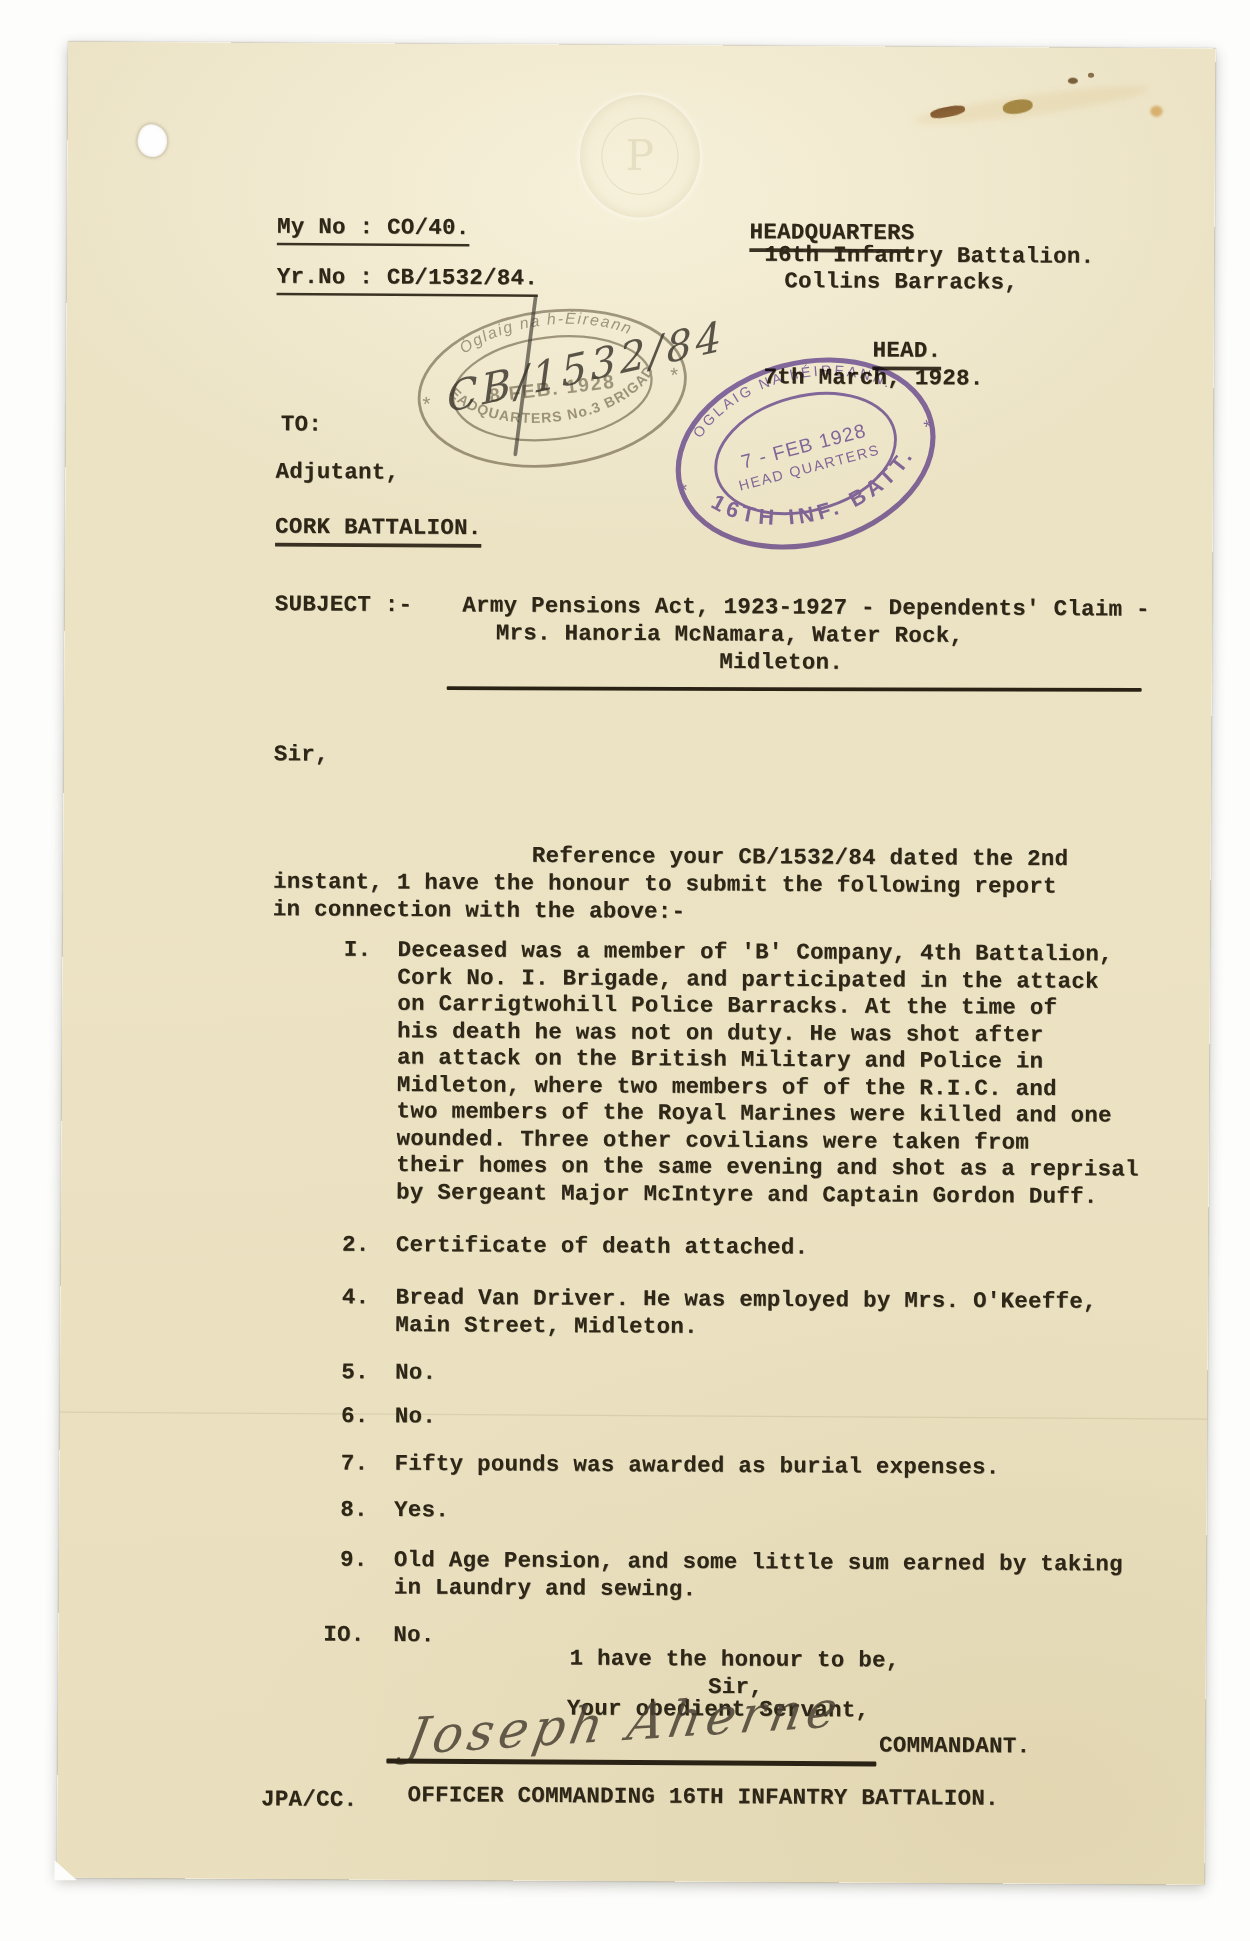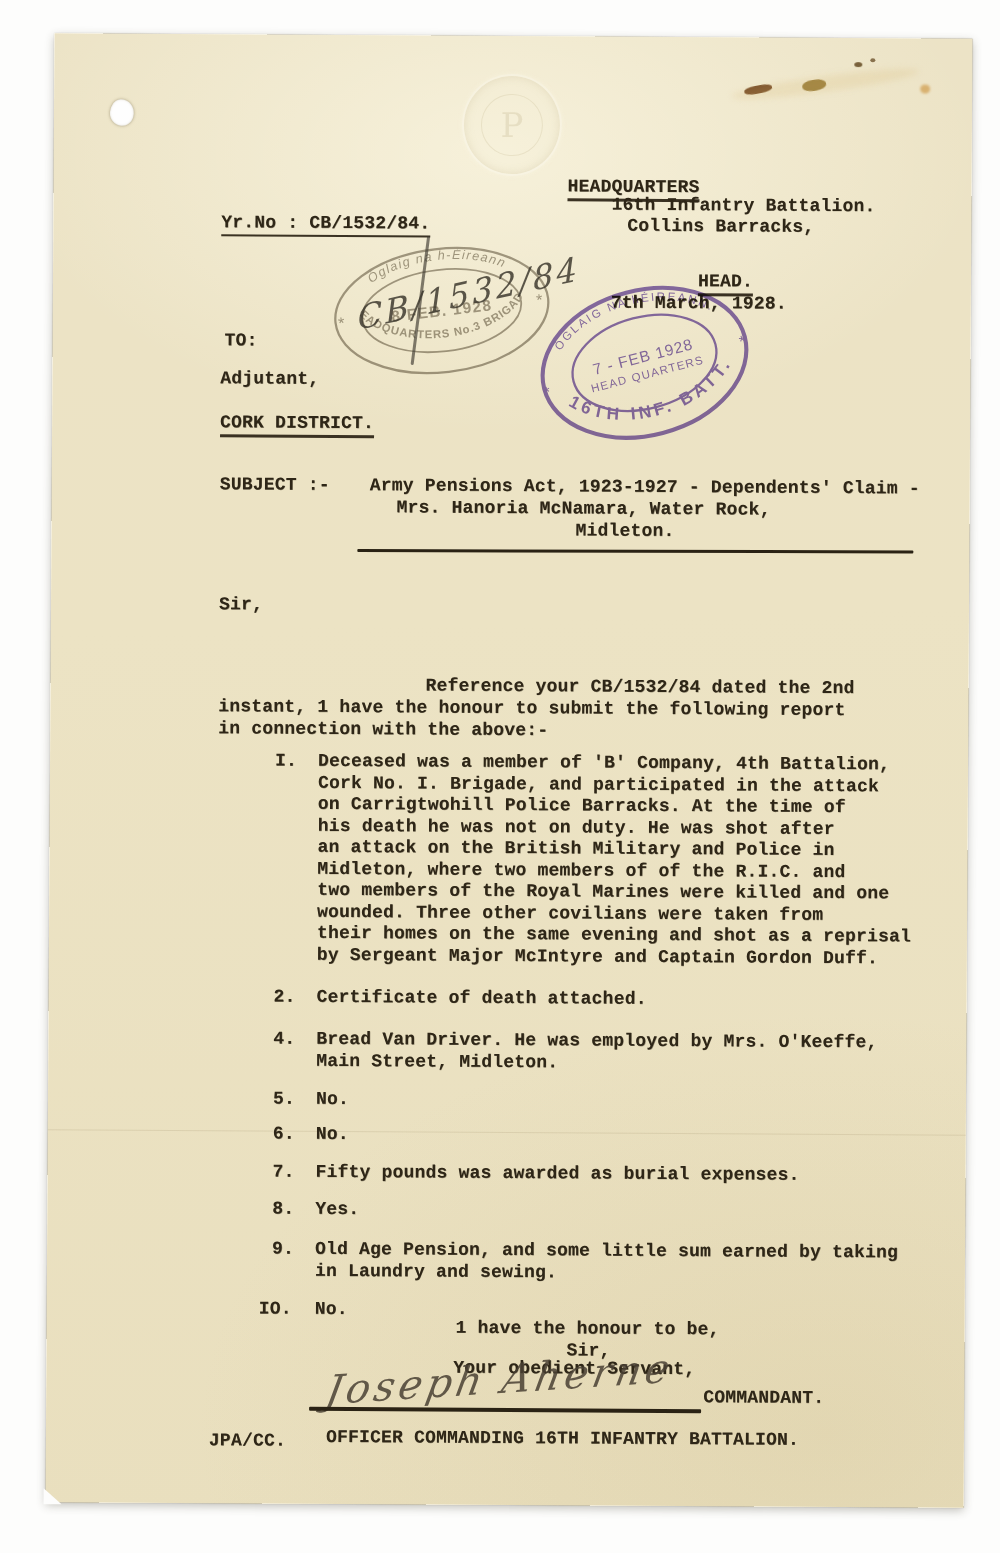--- a/index.html
+++ b/index.html
@@ -58,38 +58,41 @@
     <div class="stain" style="left:748px;top:42px;width:24px;height:11px;background:#8a6a1f;opacity:0.8;
                 transform:rotate(-9deg);filter:blur(0.6px);border-radius:45%;"></div>
     <div class="stain" style="left:800px;top:24px;width:8px;height:5px;background:#5c4018;opacity:0.8;filter:blur(0.4px);"></div>
     <div class="stain" style="left:816px;top:20px;width:5px;height:4px;background:#5c4018;opacity:0.7;"></div>
     <div class="stain" style="left:676px;top:38px;width:190px;height:16px;background:rgba(205,170,85,0.16);
                 filter:blur(3px);transform:rotate(-8deg);"></div>
     <div class="stain" style="left:866px;top:46px;width:10px;height:9px;background:#c8882a;opacity:0.55;filter:blur(1px);"></div>
     <div class="crease" style="top:1096px;"></div>
     <div class="corner-clip"></div>
 
+    <div class="abs tw" style="left:168px;top:116px;">
+      <span class="ul">My No : CO/40.</span>
+    </div>
     <div class="abs tw" style="left:168px;top:156px;">
       <span class="ul">Yr.No : CB/1532/84.</span>
     </div>
 
-    <div class="abs tw" style="left:514px;top:118px;">
+    <div class="abs tw" style="left:546px;top:118px;">
       <span class="ul3">HEADQUARTERS</span>
     </div>
     <div class="abs tw" style="left:558px;top:158px;">16th Infantry Battalion.</div>
     <div class="abs tw" style="left:574px;top:179px;">Collins Barracks,</div>
     <div class="abs tw" style="left:645px;top:212px;">
       <span class="ul3">HEAD.</span>
     </div>
     <div class="abs tw" style="left:558px;top:256px;">7th March, 1928.</div>
 
     <div class="abs tw" style="left:172px;top:296px;">TO:</div>
     <div class="abs tw" style="left:168px;top:334px;text-align:center;">Adjutant,</div>
     <div class="abs tw" style="left:168px;top:356px;">
-      <span class="ul3">CORK DISTRICT.</span>
+      <span class="ul3">CORK BATTALION.</span>
     </div>
 
     <div class="abs tw" style="left:168px;top:440px;">SUBJECT :-</div>
     <div class="abs tw" style="left:318px;top:440px;">Army Pensions Act, 1923-1927 - Dependents' Claim -</div>
     <div class="abs tw" style="left:345px;top:462px;">Mrs. Hanoria McNamara, Water Rock,</div>
     <div class="abs tw" style="left:488px;top:484px;margin-left:36px;">Midleton.</div>
     <div class="abs rule" style="left:306px;top:513px;width:556px;transform:rotate(-0.2deg);"></div>
 
     <div class="abs tw" style="left:168px;top:560px;">Sir,</div>
     <div class="abs tw" style="left:375px;top:640px;">Reference your CB/1532/84 dated the 2nd</div>

